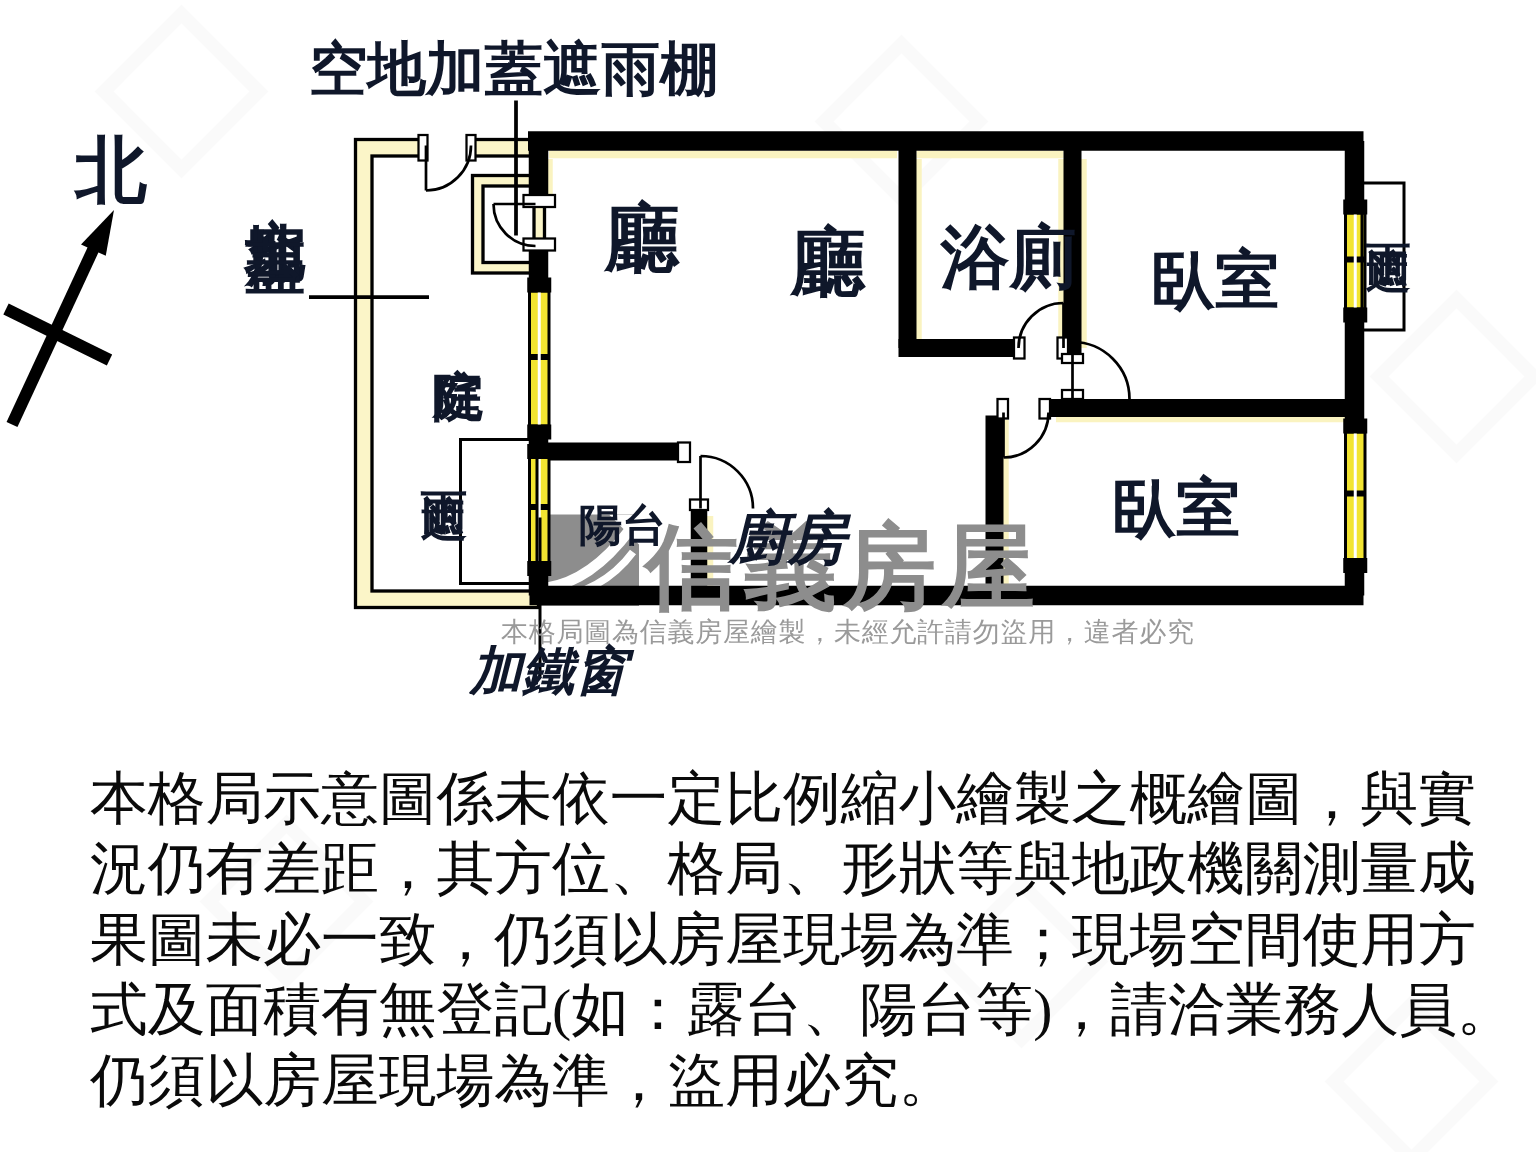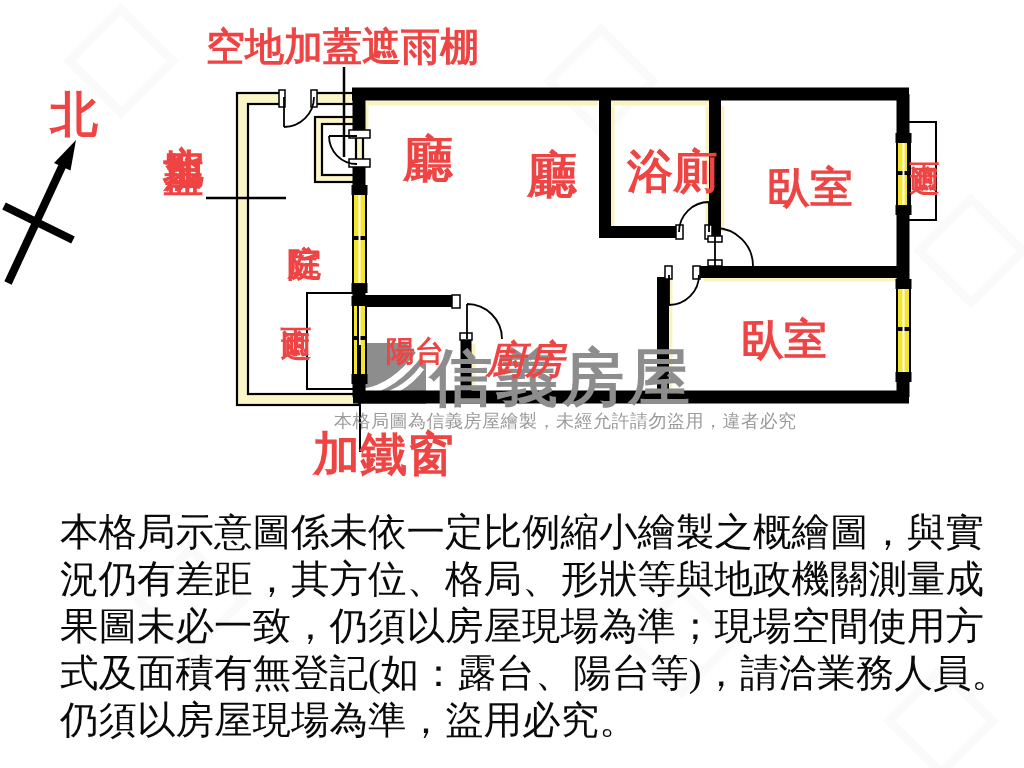--- a/index.html
+++ b/index.html
@@ -2,21 +2,21 @@
 <html><head>
 <meta charset="utf-8">
 <style>
   html,body{margin:0;padding:0;}
   body{
     width:1024px;height:768px;position:relative;overflow:hidden;
     background:#ffffff;
     font-family:"Liberation Serif","DejaVu Serif",serif;
   }
   .lbl{
-    position:absolute;color:#ef4444;white-space:nowrap;
+    position:absolute;color:#0f172a;white-space:nowrap;
     font-family:"Liberation Serif","DejaVu Serif",serif;
     font-weight:600;line-height:1.05;
   }
   .vert{writing-mode:vertical-rl;text-orientation:upright;}
   #plan-svg{position:absolute;left:0;top:0;z-index:5;}
   .wm-brand{
     position:absolute;left:430px;top:336px;z-index:2;
     font-size:62px;letter-spacing:4px;color:#8d8d8d;font-weight:700;white-space:nowrap;
   }
   .wm-notice{
@@ -176,19 +176,19 @@
 <div class="lbl vert" style="left:286px;top:217px;font-size:34px;letter-spacing:1px;">庭院</div>
 <div class="lbl vert" style="left:279px;top:303px;font-size:31px;letter-spacing:1px;">雨遮</div>
 <div class="lbl vert" style="left:909px;top:139px;font-size:30px;letter-spacing:2px;">雨遮</div>
 <div class="lbl" style="left:403px;top:133px;font-size:50px;">廳</div>
 <div class="lbl" style="left:527px;top:149px;font-size:50px;">廳</div>
 <div class="lbl" style="left:627px;top:148px;font-size:46px;">浴廁</div>
 <div class="lbl" style="left:767px;top:165px;font-size:43px;">臥室</div>
 <div class="lbl" style="left:741px;top:317px;font-size:43px;">臥室</div>
 <div class="lbl" style="left:486px;top:340px;font-size:39px;font-style:italic;">廚房</div>
 <div class="lbl" style="left:386px;top:336px;font-size:29px;">陽台</div>
-<div class="lbl" style="left:313px;top:430px;font-size:47px;">加鐵窗</div>
+<div class="lbl" style="left:313px;top:430px;font-size:35px;font-style:italic;">加鐵窗</div>
 
 <div class="disclaimer-line" style="top:507px;">本格局示意圖係未依一定比例縮小繪製之概繪圖，與實</div>
 <div class="disclaimer-line" style="top:554px;">況仍有差距，其方位、格局、形狀等與地政機關測量成</div>
 <div class="disclaimer-line" style="top:601px;">果圖未必一致，仍須以房屋現場為準；現場空間使用方</div>
 <div class="disclaimer-line" style="top:648px;">式及面積有無登記(如：露台、陽台等)，請洽業務人員。</div>
 <div class="disclaimer-line" style="top:695px;">仍須以房屋現場為準，盜用必究。</div>
 
 </body></html>

